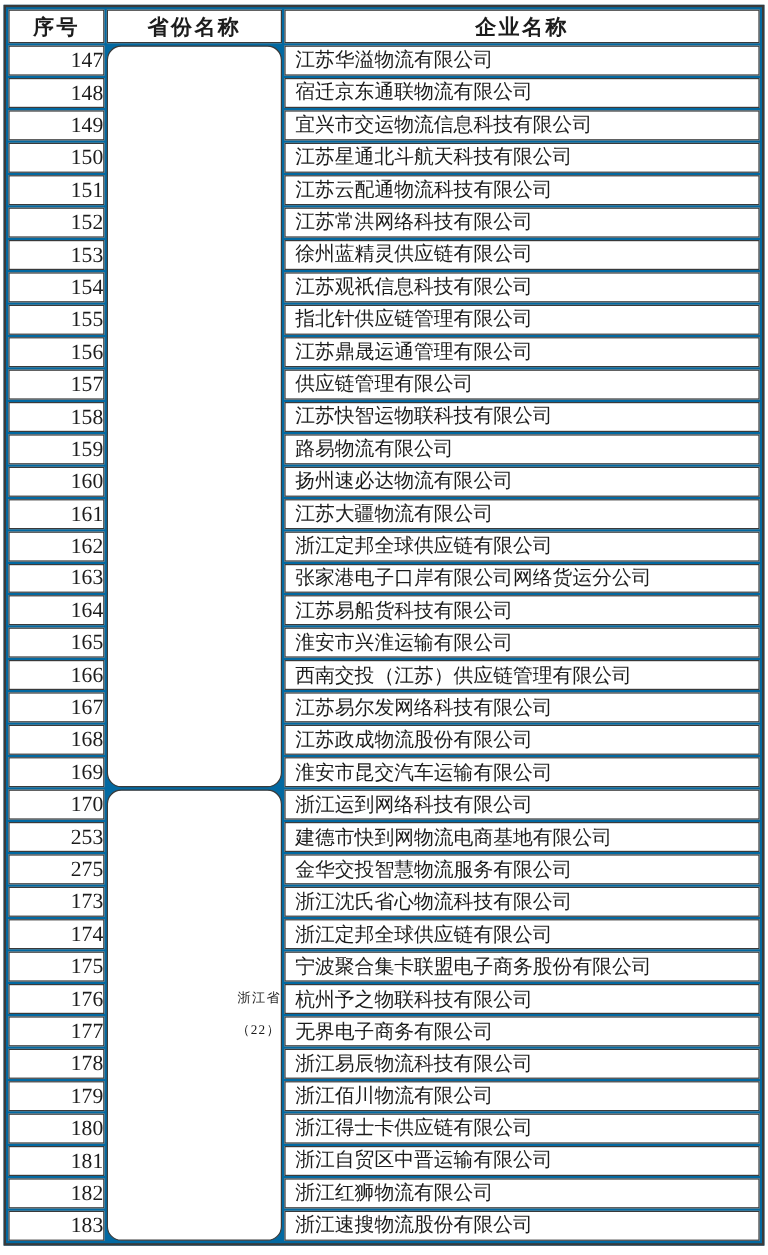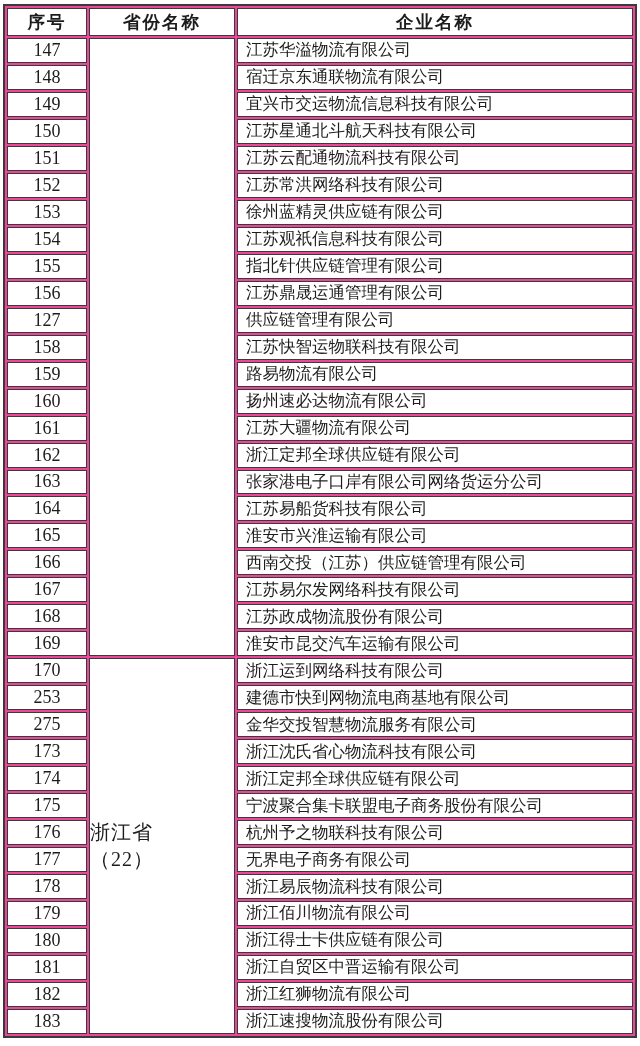--- a/index.html
+++ b/index.html
@@ -19,21 +19,21 @@
     padding: 4px 3px;
     background: #ffffff;
   }
   table.roster {
     width: 634px;
     height: 1034px;
     table-layout: fixed;
     border-collapse: separate;
     border-spacing: 2px;
     border: 2px solid #3a3a3a;
-    background: #ec4899;
+    background: #0369a1;
   }
   col.c-no       { width: 80px;  }
   col.c-province { width: 146px; }
   col.c-company  { width: auto;  }
   th, td {
     border: 1px solid #3a3a3a;
     background: #ffffff;
     box-sizing: border-box;
     overflow: hidden;
     white-space: nowrap;
@@ -41,36 +41,37 @@
   th {
     height: 28px;
     font-size: 17.5px;
     font-weight: bold;
     text-align: center;
     vertical-align: middle;
     letter-spacing: 2px;
     padding: 0;
   }
   td.cell-no {
-    text-align: center;
+    text-align: right;
     vertical-align: middle;
     font-size: 18px;
     padding: 0;
   }
   td.cell-company {
     text-align: left;
     vertical-align: middle;
     font-size: 16.5px;
     padding: 0 4px 0 8px;
   }
   td.cell-province {
-    text-align: left;
-    vertical-align: middle;
-    font-size: 20px;
-    padding: 0;
+    text-align: right;
+    vertical-align: middle;
+    font-size: 11px;
+    padding: 0;
+    border-radius: 12px;
   }
   td.cell-province .prov-line {
     line-height: 27px;
     letter-spacing: 1px;
   }
 </style>
 </head>
 <body>
 
 <div class="page">
@@ -123,21 +124,21 @@
         </tr>
         <tr>
           <td class="cell-no">155</td>
           <td class="cell-company">指北针供应链管理有限公司</td>
         </tr>
         <tr>
           <td class="cell-no">156</td>
           <td class="cell-company">江苏鼎晟运通管理有限公司</td>
         </tr>
         <tr>
-          <td class="cell-no">127</td>
+          <td class="cell-no">157</td>
           <td class="cell-company">供应链管理有限公司</td>
         </tr>
         <tr>
           <td class="cell-no">158</td>
           <td class="cell-company">江苏快智运物联科技有限公司</td>
         </tr>
         <tr>
           <td class="cell-no">159</td>
           <td class="cell-company">路易物流有限公司</td>
         </tr>

